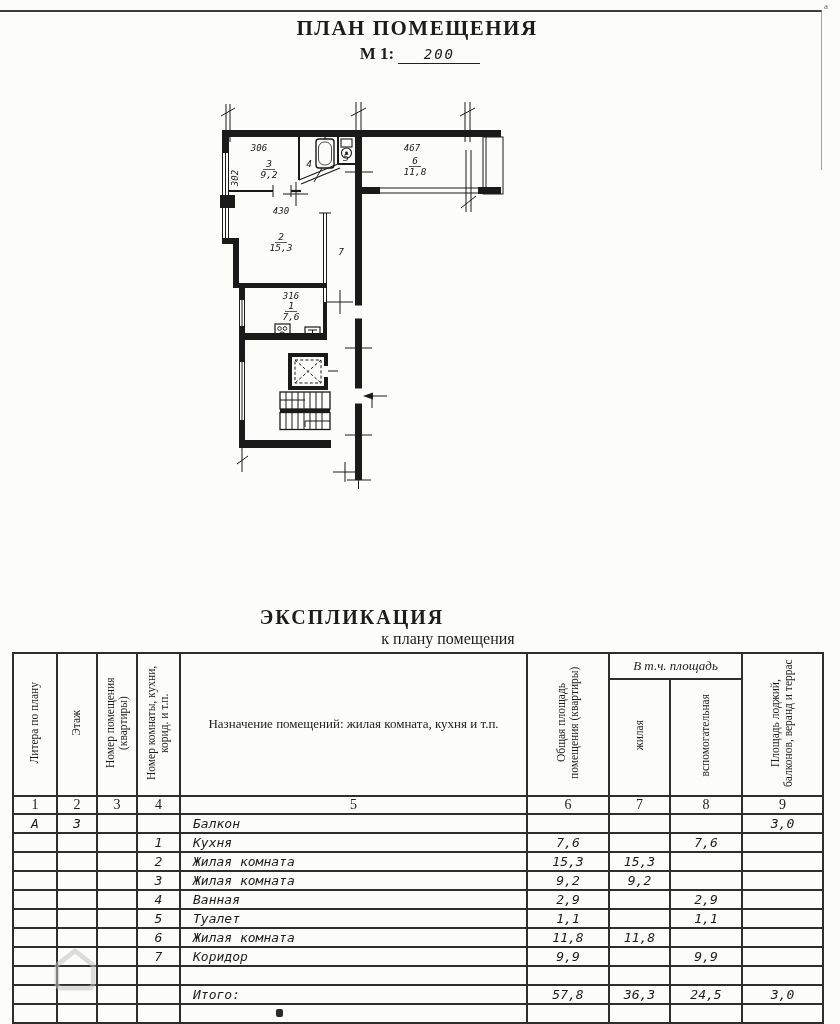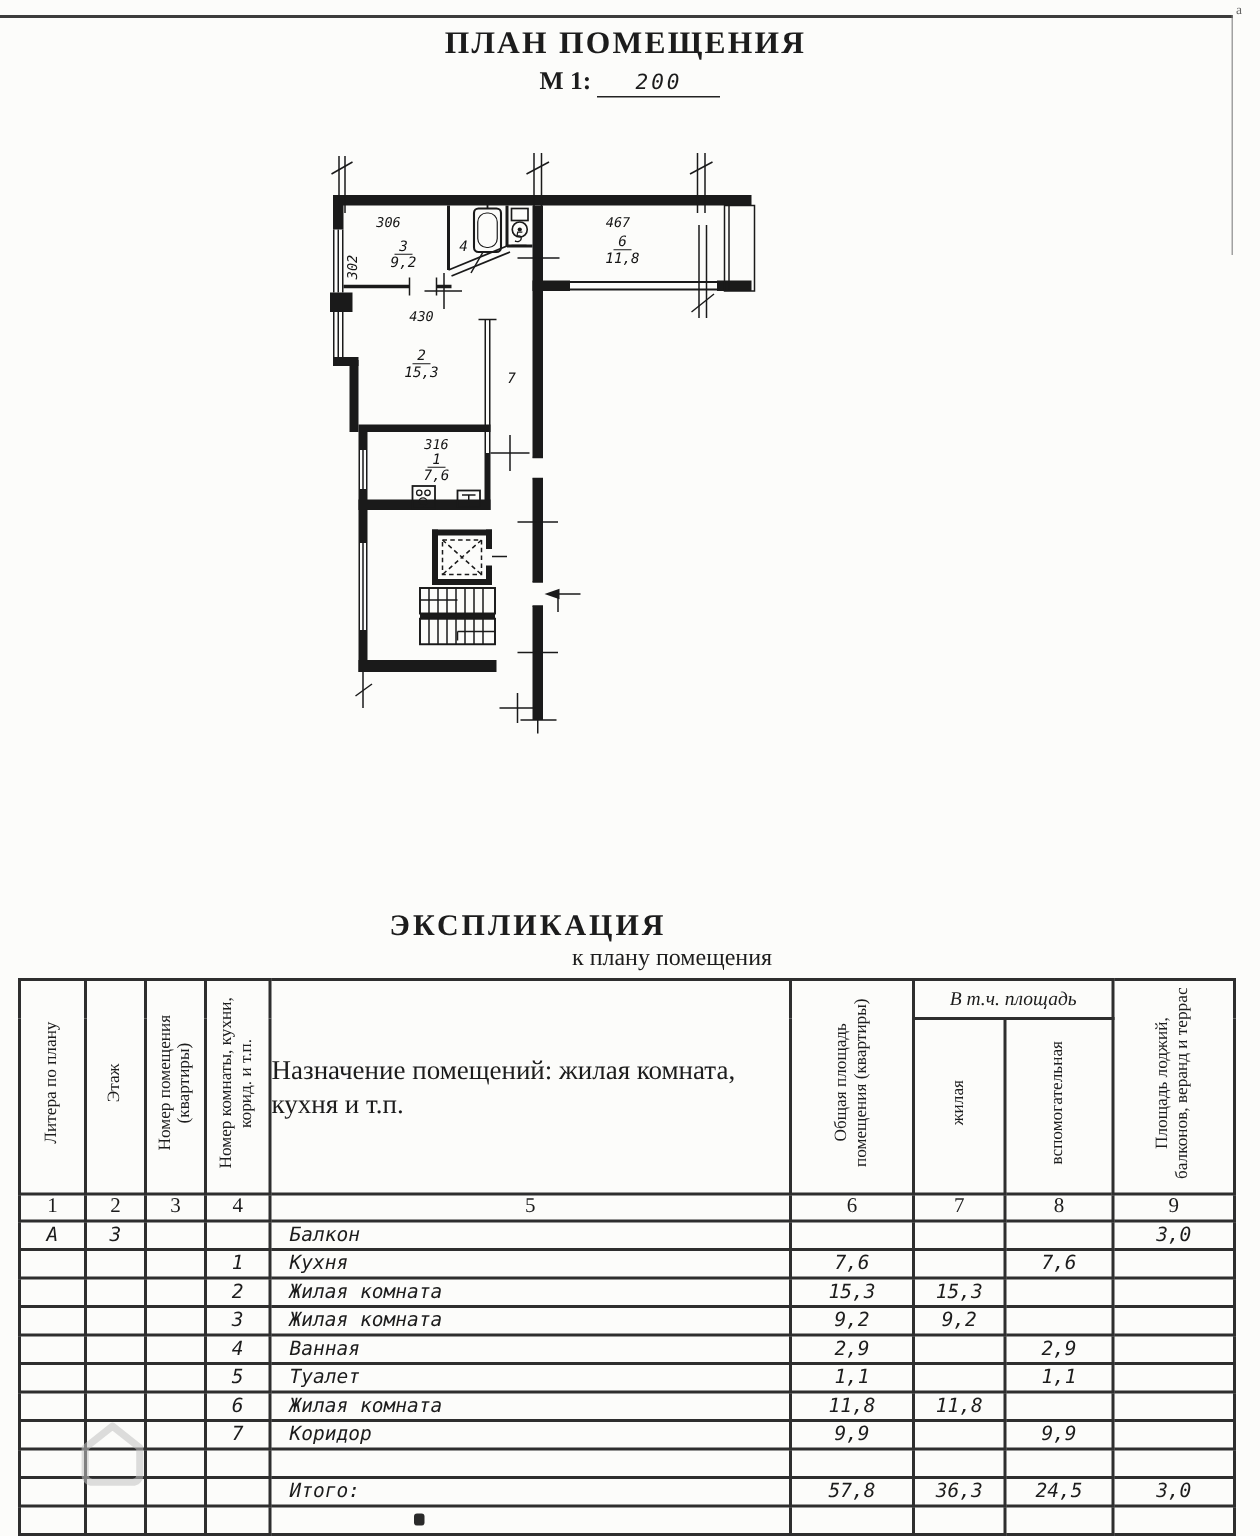--- a/index.html
+++ b/index.html
@@ -26,21 +26,21 @@
   
   .plan-wrap{position:absolute;left:195px;top:90px;width:330px;height:400px;}
   .plan-wrap svg{width:100%;height:100%;}
   
   table.expl{position:absolute;left:12px;top:652px;width:810px;border-collapse:collapse;
     table-layout:fixed;z-index:2;}
   table.expl td,table.expl th{border:2px solid #2e2e2e;padding:0;margin:0;overflow:hidden;}
   .vcell{vertical-align:middle;text-align:center;}
   .vtext{writing-mode:vertical-rl;transform:rotate(180deg);display:inline-block;
     font-size:11.5px;line-height:1.15;max-height:136px;white-space:normal;}
-  .hhead{font-size:18px;text-align:left;vertical-align:middle;line-height:1.25;padding:2px 18px;}
+  .hhead{font-size:13px;text-align:center;vertical-align:middle;line-height:1.25;padding:2px 18px;}
   .group-head{font-size:13px;text-align:center;vertical-align:middle;height:24px;font-style:italic;}
   .numrow td{height:16px;font-size:14px;text-align:center;line-height:1;}
   .datarow td{height:17px;font-family:"DejaVu Sans Mono", monospace;font-style:italic;
     font-size:13px;line-height:1;text-align:center;}
   .datarow td.left{text-align:left;padding-left:12px;}
   
   .watermark{position:absolute;left:52px;top:946px;display:flex;align-items:center;gap:10px;
     opacity:.55;z-index:3;pointer-events:none;}
   .watermark .wm-text{font-family:"DejaVu Sans", sans-serif;font-weight:bold;
     font-size:40px;color:#c3c3c3;letter-spacing:1px;}

